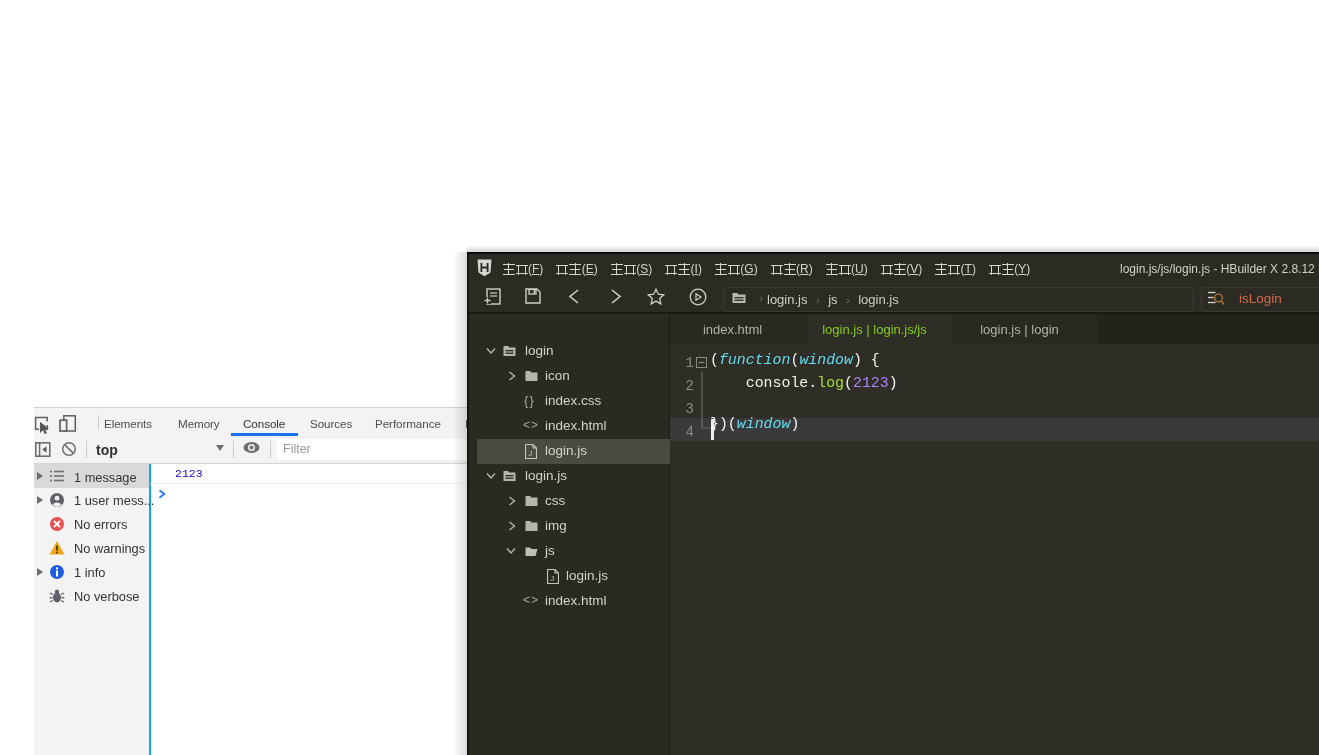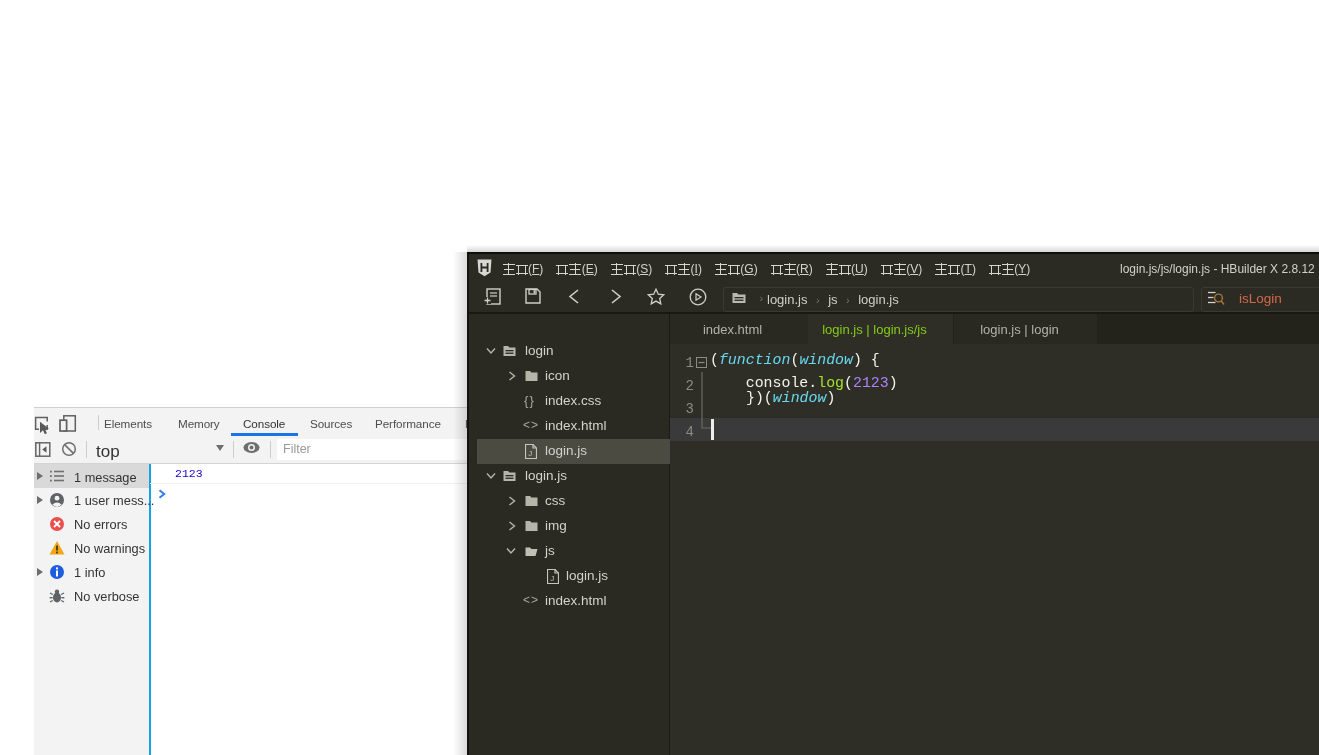--- a/index.html
+++ b/index.html
@@ -88,21 +88,21 @@
     <svg class="abs" style="left:1px;top:5px" width="16" height="16" viewBox="0 0 16 16">
       <rect x="0.8" y="0.8" width="14" height="13.4" fill="none" stroke="#666" stroke-width="1.5"></rect>
       <line x1="4.6" y1="0.8" x2="4.6" y2="14.2" stroke="#666" stroke-width="1.4"></line>
       <path d="M11.5 4.2 L7.2 7.5 L11.5 10.8 Z" fill="#5a5a5a"></path>
     </svg>
     <svg class="abs" style="left:27px;top:4px" width="16" height="16" viewBox="0 0 16 16">
       <circle cx="8" cy="8" r="6.3" fill="none" stroke="#6e6e6e" stroke-width="1.5"></circle>
       <line x1="3.6" y1="3.6" x2="12.4" y2="12.4" stroke="#6e6e6e" stroke-width="1.5"></line>
     </svg>
     <div class="v-sep" style="left:52px;"></div>
-    <div class="abs" style="left:62px;top:5px;font-size:17px;color:#333;">top</div>
+    <div class="abs" style="left:62px;top:5px;font-size:14px;color:#333;font-weight:bold;">top</div>
     <div class="abs" style="left:182px;top:8px;width:0;height:0;border-top:6px solid #6e6e6e;border-left:4.5px solid transparent;border-right:4.5px solid transparent;"></div>
     <div class="v-sep" style="left:199px;"></div>
     <svg class="abs" style="left:209px;top:4px" width="17" height="13" viewBox="0 0 17 13">
       <ellipse cx="8.5" cy="6.5" rx="8" ry="5.4" fill="#6e6e6e"></ellipse>
       <circle cx="8.5" cy="6.5" r="3.5" fill="#f3f3f3"></circle>
       <circle cx="8.5" cy="6.5" r="2" fill="#6e6e6e"></circle>
     </svg>
     <div class="v-sep" style="left:236px;"></div>
     <div class="abs" style="left:243px;top:2px;width:224px;height:21px;background:#fff;"></div>
     <div class="abs" style="left:249px;top:5px;font-size:12.5px;color:#9a9a9a;">Filter</div>
@@ -364,15 +364,15 @@
   <div class="lnum hbx" style="top:172.4px;">4</div>
   <svg class="hbx" style="left:229px;top:105px" width="11" height="11" viewBox="0 0 11 11">
       <rect x="0.5" y="0.5" width="10" height="10" fill="none" stroke="#8b8b81" stroke-width="1"></rect>
       <line x1="2.5" y1="5.5" x2="8.5" y2="5.5" stroke="#8b8b81" stroke-width="1.2"></line>
     </svg>
   <svg class="hbx" style="left:234px;top:119.5px" width="11" height="58" viewBox="0 0 11 58">
       <path d="M1 0 V56 H10" fill="none" stroke="#6b6b61" stroke-width="1.2"></path>
     </svg>
   <div class="code hbx" style="top:99.6px;">(<span class="cyan">function</span>(<span class="cyan">window</span>) {</div>
   <div class="code hbx" style="top:122.9px;">    console.<span class="green">log</span>(<span class="purple">2123</span>)</div>
-  <div class="code hbx" style="top:138px;margin-left:36px;">})(<span class="cyan">window</span>)</div>
+  <div class="code hbx" style="top:164px;">})(<span class="cyan">window</span>)</div>
   <div class="hbx" id="cursor"></div>
 </div>
 
 </body></html>

